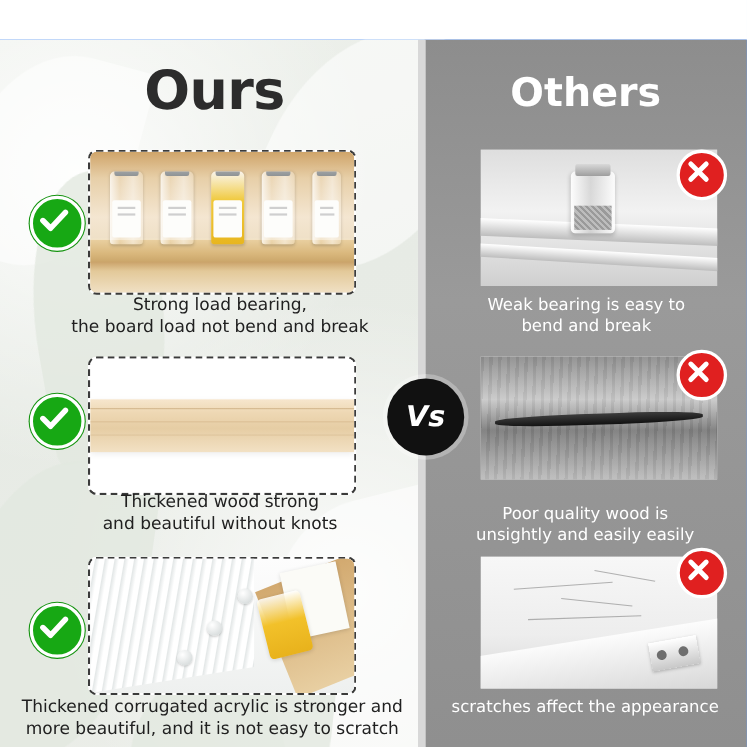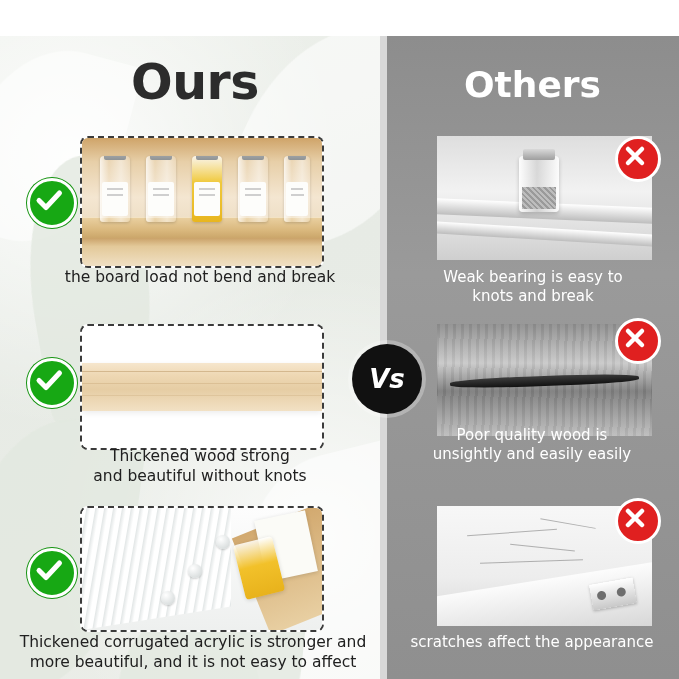--- a/index.html
+++ b/index.html
@@ -348,20 +348,21 @@
           </span>
         </div>
     </div>
   </div>
   <div class="check" style="left:27px; top:142px;">
     <svg width="38" height="38" viewBox="0 0 38 38" aria-hidden="true">
       <path d="M9 19.5 L16 26.5 L29.5 12" stroke="#ffffff" stroke-width="5" fill="none" stroke-linecap="round" stroke-linejoin="round"></path>
     </svg>
   </div>
   <div class="cap-left" style="left:26px; top:232px; width:348px;">
+    <div>Strong load bearing,</div>
     <div>the board load not bend and break</div>
   </div>
 
   <div class="frame" style="left:80px; top:288px; width:240px; height:122px;">
     <div class="ph2">
       <div class="board">
         <div class="grain" style="top:8px;"></div>
         <div class="grain" style="top:20px; opacity:.6;"></div>
         <div class="grain" style="top:32px; opacity:.45;"></div>
       </div>
@@ -388,54 +389,54 @@
       <div class="knob" style="left:33%; top:68%;"></div>
     </div>
   </div>
   <div class="check" style="left:27px; top:512px;">
     <svg width="38" height="38" viewBox="0 0 38 38" aria-hidden="true">
       <path d="M9 19.5 L16 26.5 L29.5 12" stroke="#ffffff" stroke-width="5" fill="none" stroke-linecap="round" stroke-linejoin="round"></path>
     </svg>
   </div>
   <div class="cap-left" style="left:12px; top:597px; width:362px;">
     <div>Thickened corrugated acrylic is stronger and</div>
-    <div>more beautiful, and it is not easy to affect</div>
+    <div>more beautiful, and it is not easy to scratch</div>
   </div>
 
   <div class="rframe" style="left:437px; top:100px; width:215px; height:124px;">
     <div class="rp1">
       <div class="bar" style="top:54%; transform:rotate(2.5deg);"></div>
       <div class="bar" style="top:74%; transform:rotate(3.5deg); height:12px;"></div>
       <div class="gjar">
           <span class="glid"></span>
           <span class="fill"></span>
         </div>
     </div>
   </div>
   <div class="xmark" style="left:615px; top:100px;">
     <svg width="34" height="34" viewBox="0 0 34 34" aria-hidden="true">
       <path d="M10 10 L24 24 M24 10 L10 24" stroke="#ffffff" stroke-width="4.5" stroke-linecap="round"></path>
     </svg>
   </div>
   <div class="cap-right" style="left:398px; top:232px; width:270px;">
     <div>Weak bearing is easy to</div>
-    <div>knots and break</div>
+    <div>bend and break</div>
   </div>
 
   <div class="rframe" style="left:437px; top:288px; width:215px; height:112px;">
     <div class="rp2">
         <div class="crack"></div>
       </div>
   </div>
   <div class="xmark" style="left:615px; top:282px;">
     <svg width="34" height="34" viewBox="0 0 34 34" aria-hidden="true">
       <path d="M10 10 L24 24 M24 10 L10 24" stroke="#ffffff" stroke-width="4.5" stroke-linecap="round"></path>
     </svg>
   </div>
-  <div class="cap-right" style="left:393px; top:390px; width:278px;">
+  <div class="cap-right" style="left:393px; top:422px; width:278px;">
     <div>Poor quality wood is</div>
     <div>unsightly and easily easily</div>
   </div>
 
   <div class="rframe" style="left:437px; top:470px; width:215px; height:120px;">
     <div class="rp3">
       <div class="edge"></div>
       <div class="scr" style="left:14%; top:22%; width:42%; transform:rotate(-4deg);"></div>
       <div class="scr" style="left:34%; top:34%; width:30%; transform:rotate(6deg);"></div>
       <div class="scr" style="left:20%; top:46%; width:48%; transform:rotate(-2deg);"></div>

